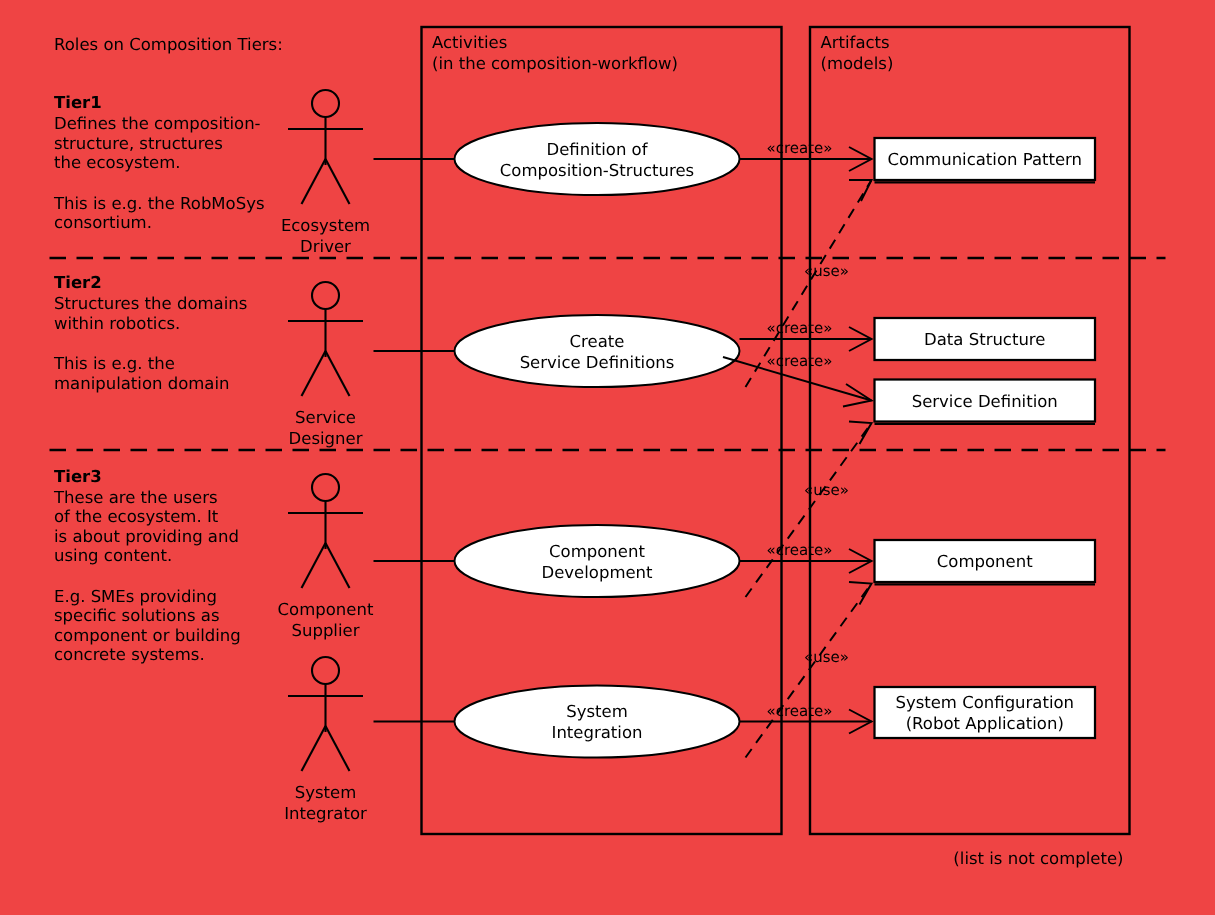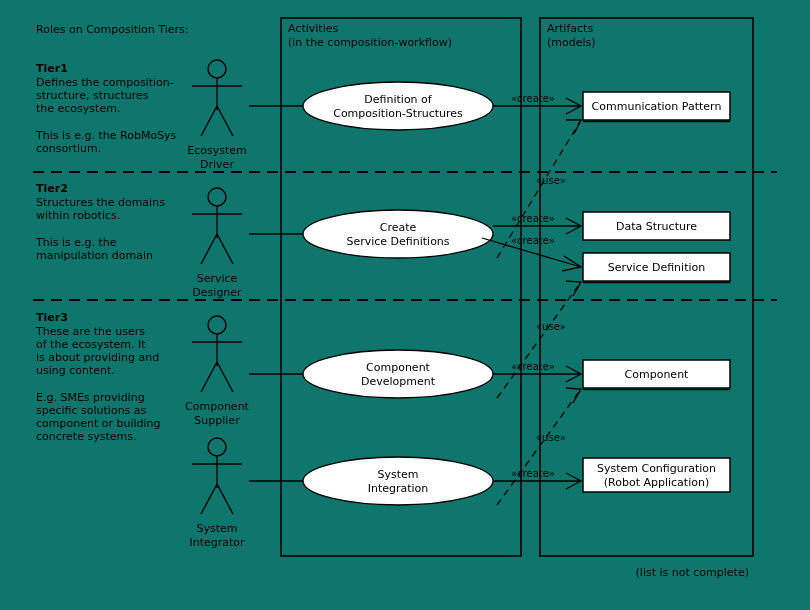--- a/index.html
+++ b/index.html
@@ -4,21 +4,21 @@
 <style>
   html, body {
     margin: 0;
     padding: 0;
     background: #ffffff;
   }
   #canvas {
     position: relative;
     width: 810px;
     height: 610px;
-    background: #0f766e;
+    background: #ef4444;
     font-family: "DejaVu Sans", sans-serif;
     overflow: hidden;
   }
   svg#diagram {
     position: absolute;
     top: 0; left: 0;
     width: 810px;
     height: 610px;
   }
   text {

